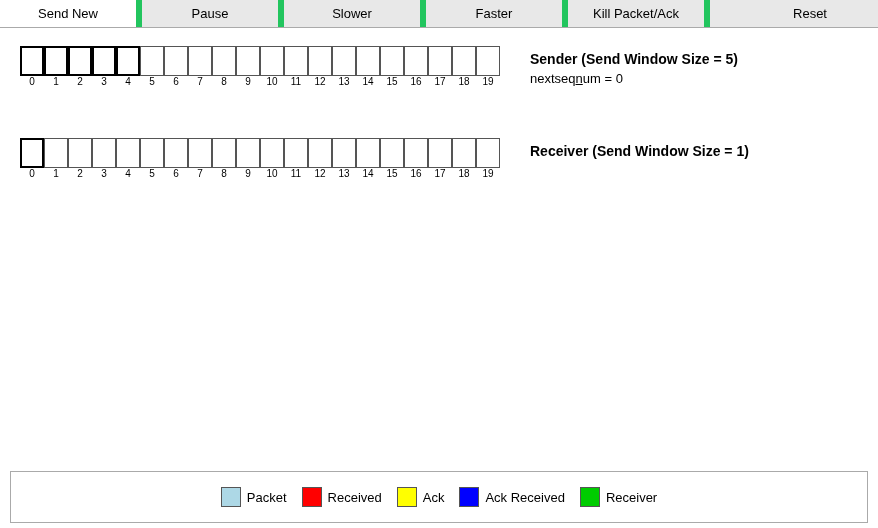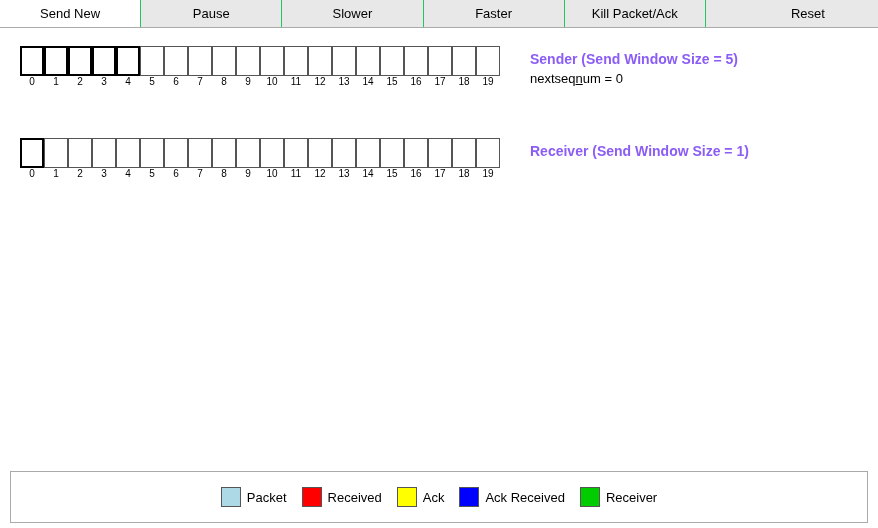--- a/index.html
+++ b/index.html
@@ -15,21 +15,21 @@
     
     #toolbar {
       display: flex;
       border-bottom: 1px solid #aaa;
       background: #f0f0f0;
     }
     .toolbar-btn {
       flex: 1;
       padding: 6px 8px;
       border: none;
-      border-right: 1px solid #22c55e;
+      border-right: 6px solid #22c55e;
       background: #e8e8e8;
       cursor: pointer;
       font-size: 13px;
       text-align: center;
     }
     .toolbar-btn:last-child { border-right: none; padding-left: 40px; }
     .toolbar-btn.active { background: #fff; }
 
     
     #sender-section {
@@ -83,21 +83,21 @@
       flex-shrink: 0;
     }
 
     
     .info-panel {
       margin-left: 30px;
       padding-top: 5px;
     }
 
     .info-title {
-      color: #8b5cf6;
+      color: #000000;
       font-size: 14px;
       font-weight: bold;
       margin-bottom: 4px;
     }
 
     .info-line {
       font-size: 13px;
       margin-bottom: 2px;
     }
 

